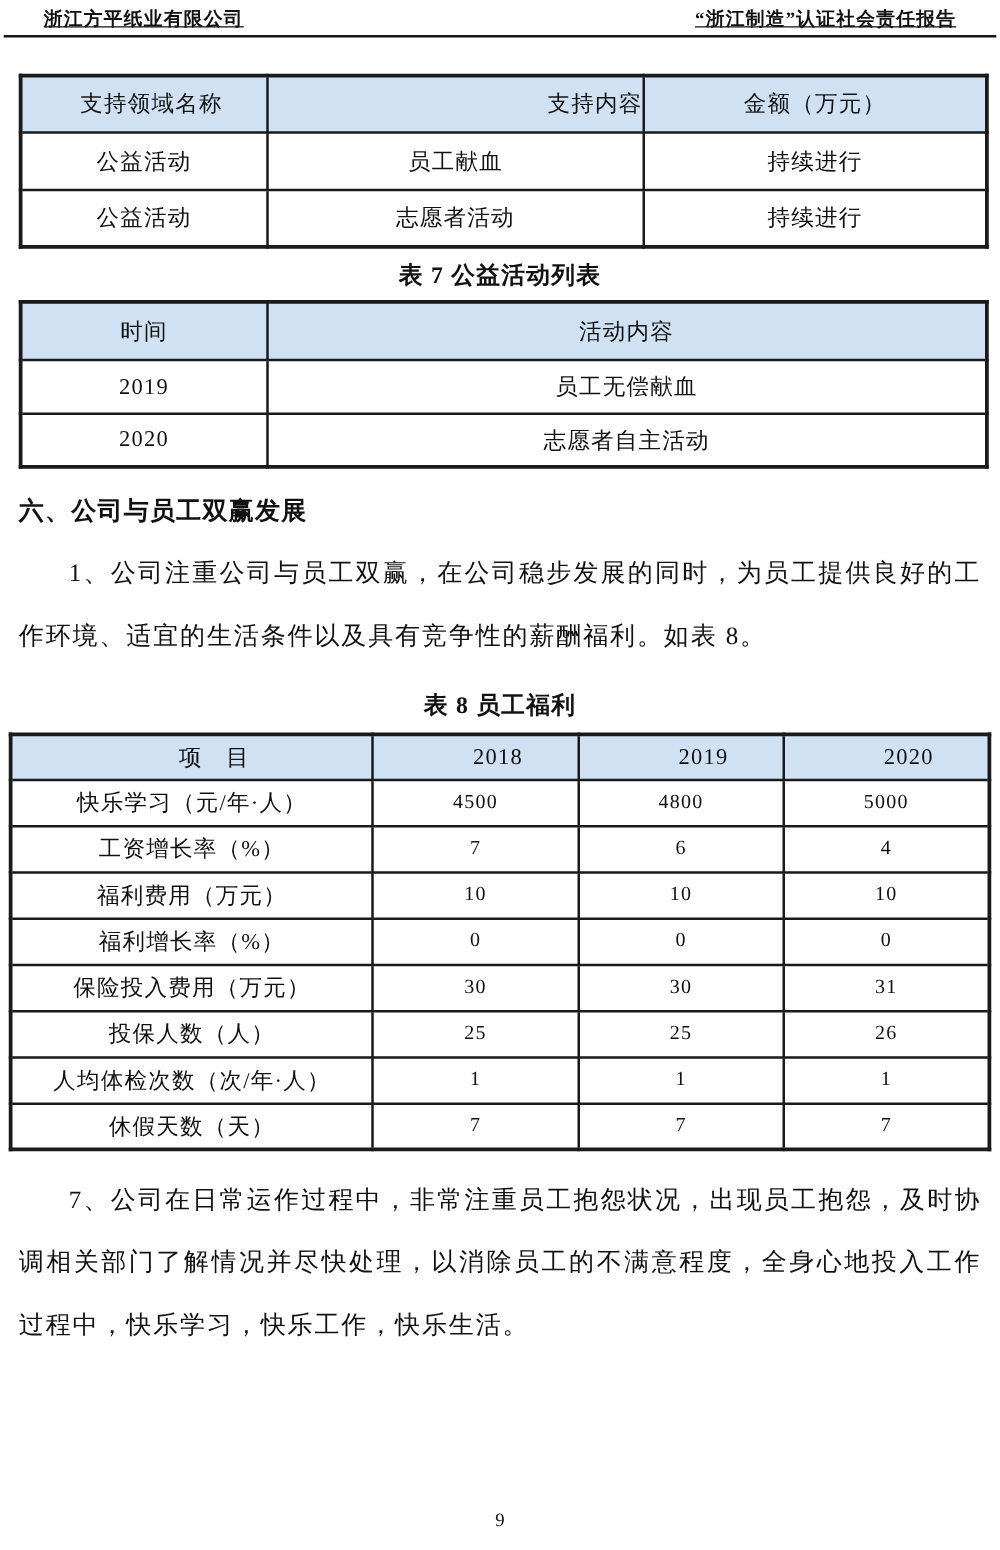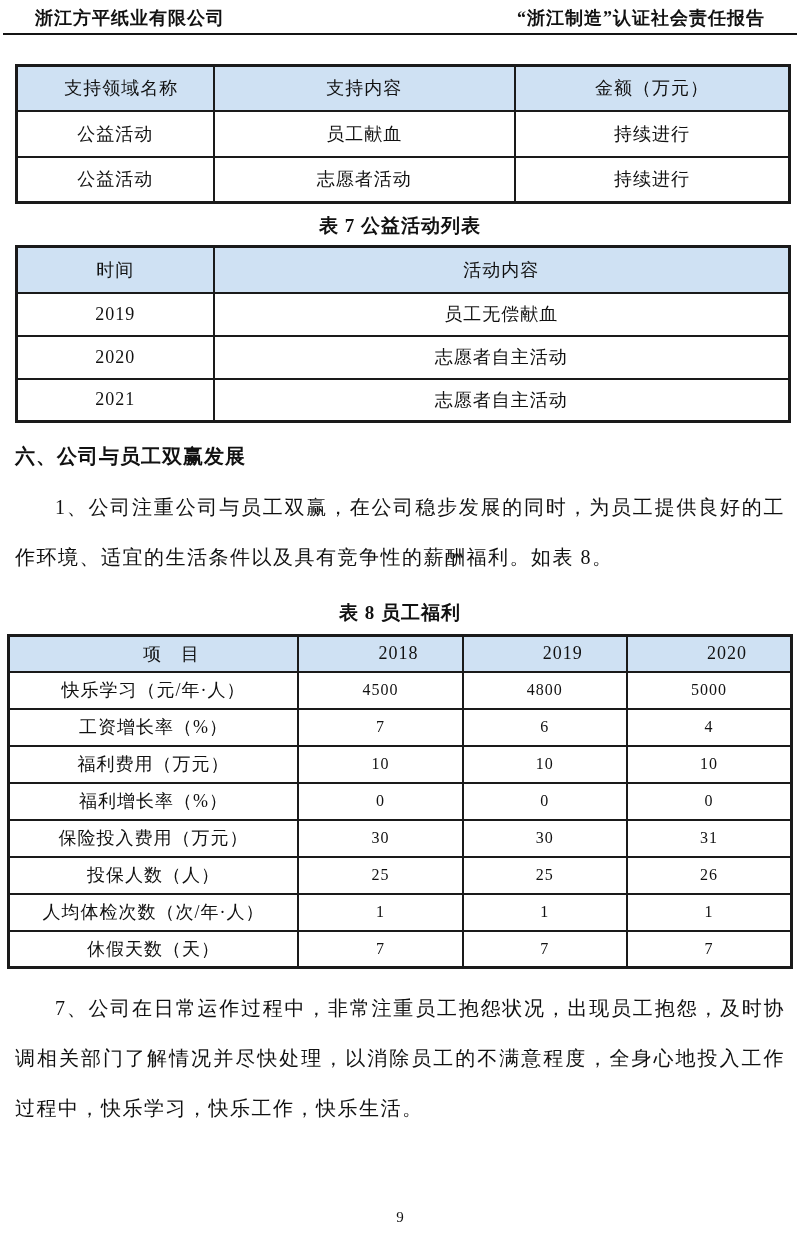--- a/index.html
+++ b/index.html
@@ -4,34 +4,34 @@
 <style>
   * { margin:0; padding:0; box-sizing:border-box; }
   body { background:#888; font-family:"Liberation Serif","DejaVu Serif",serif; }
   .page {
     width:800px; height:1240px; margin:0 auto; background:#ffffff;
     position:relative; overflow:hidden; color:#111;
   }
   
   .page-header {
     display:flex; justify-content:space-between; align-items:center;
-    margin:6px 35px 0 35px; font-size:18px; font-weight:600; letter-spacing:1px;
+    margin:6px 35px 0 35px; font-size:15px; font-weight:600; letter-spacing:1px;text-decoration:underline;
   }
   .header-rule { border-bottom:2.5px solid #141414; margin:3px 3px 0 3px; }
 
   
   table { border-collapse:collapse; table-layout:fixed; background:#fff; }
   th, td { border:2px solid var(--border-color,#1a1a1a); text-align:center; vertical-align:middle; letter-spacing:1px; }
   table { border:3px solid var(--border-color,#1a1a1a); }
   thead th { background:var(--header-bg,#cfe1f3); font-weight:normal; }
 
   .t1 { width:776px; margin:29px 0 0 15px; }
   .t1 th { height:45px; font-size:18px; }
   .t1 td { height:46px; font-size:18px; }
-  .t1 th:nth-child(1){ width:25.5%;padding-left:12px; } .t1 th:nth-child(2){ width:39%; }
+  .t1 th:nth-child(1){ width:25.5%;padding-left:12px; } .t1 th:nth-child(2){ width:39%;text-align:right; }
 
   .table-title { text-align:center; font-weight:bold; font-size:19px; letter-spacing:1px; }
   .title-7 { margin-top:9px; line-height:26px; }
   .title-8 { margin-top:18px; line-height:26px; }
 
   .t2 { width:776px; margin:6px 0 0 15px;padding-left:20px; }
   .t2 th { height:46px; font-size:18px; }
   .t2 td { height:43px; font-size:18px; }
   .t2 th:nth-child(1){ width:25.5%; }
 
@@ -99,24 +99,20 @@
       </thead>
       <tbody>
         <tr>
           <td>2019</td>
           <td>员工无偿献血</td>
         </tr>
         <tr>
           <td>2020</td>
           <td>志愿者自主活动</td>
         </tr>
-        <tr>
-          <td>2021</td>
-          <td>志愿者自主活动</td>
-        </tr>
       </tbody>
     </table>
 
   <div class="section-heading">六、公司与员工双赢发展</div>
 
   <p class="para">1、公司注重公司与员工双赢，在公司稳步发展的同时，为员工提供良好的工作环境、适宜的生活条件以及具有竞争性的薪酬福利。如表 8。</p>
 
   <div class="table-title title-8">表 8 员工福利</div>
 
   <table class="t8">

